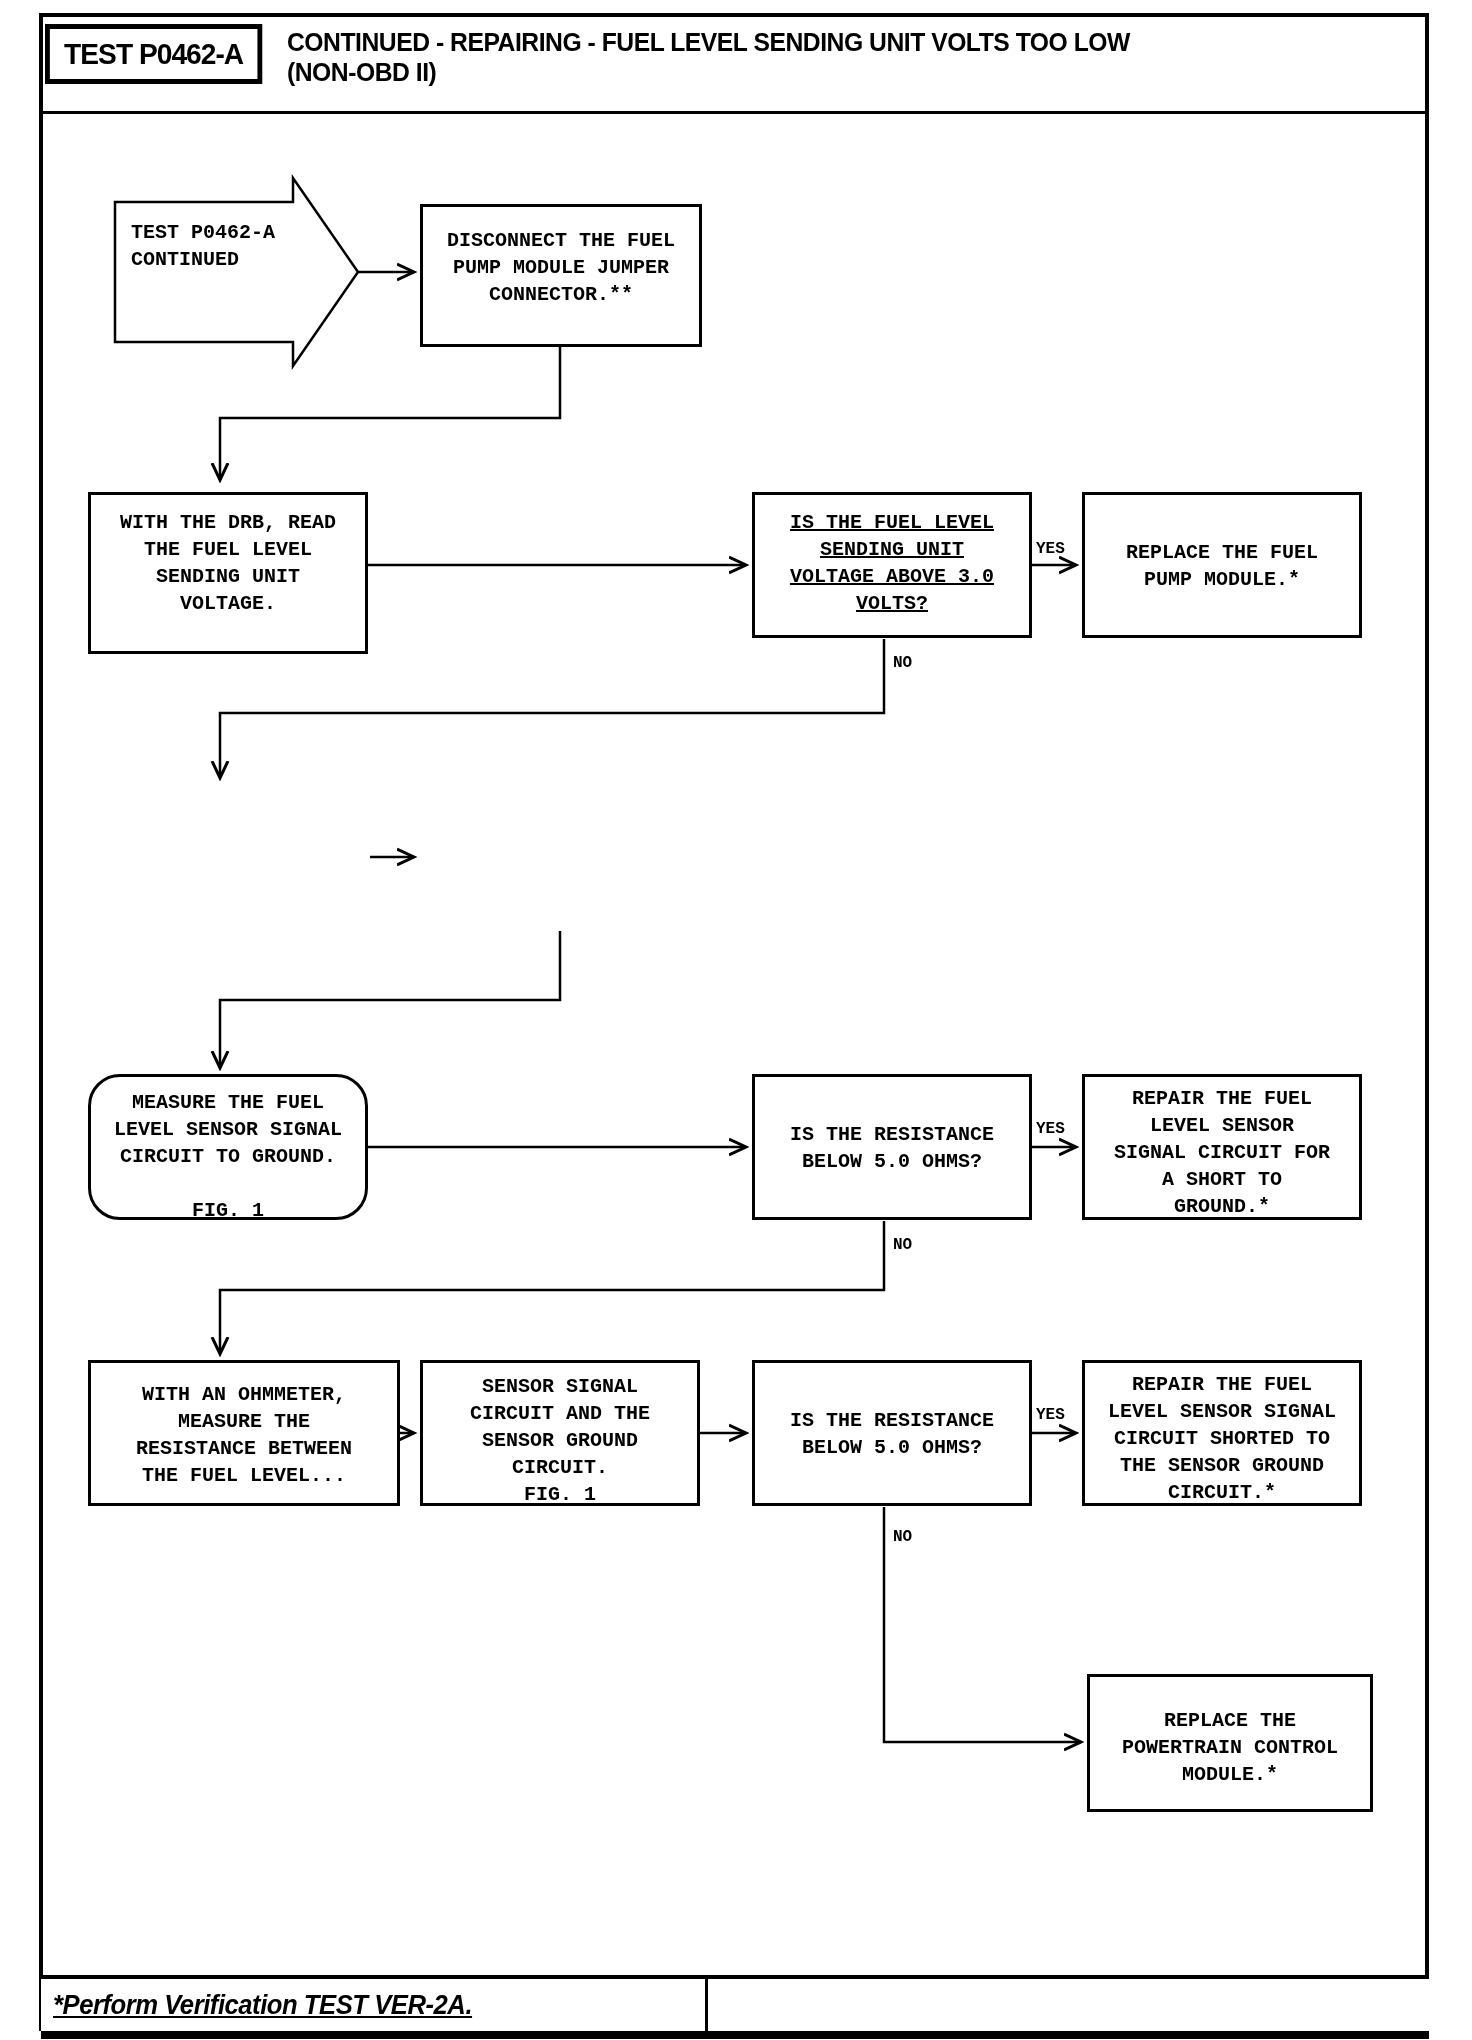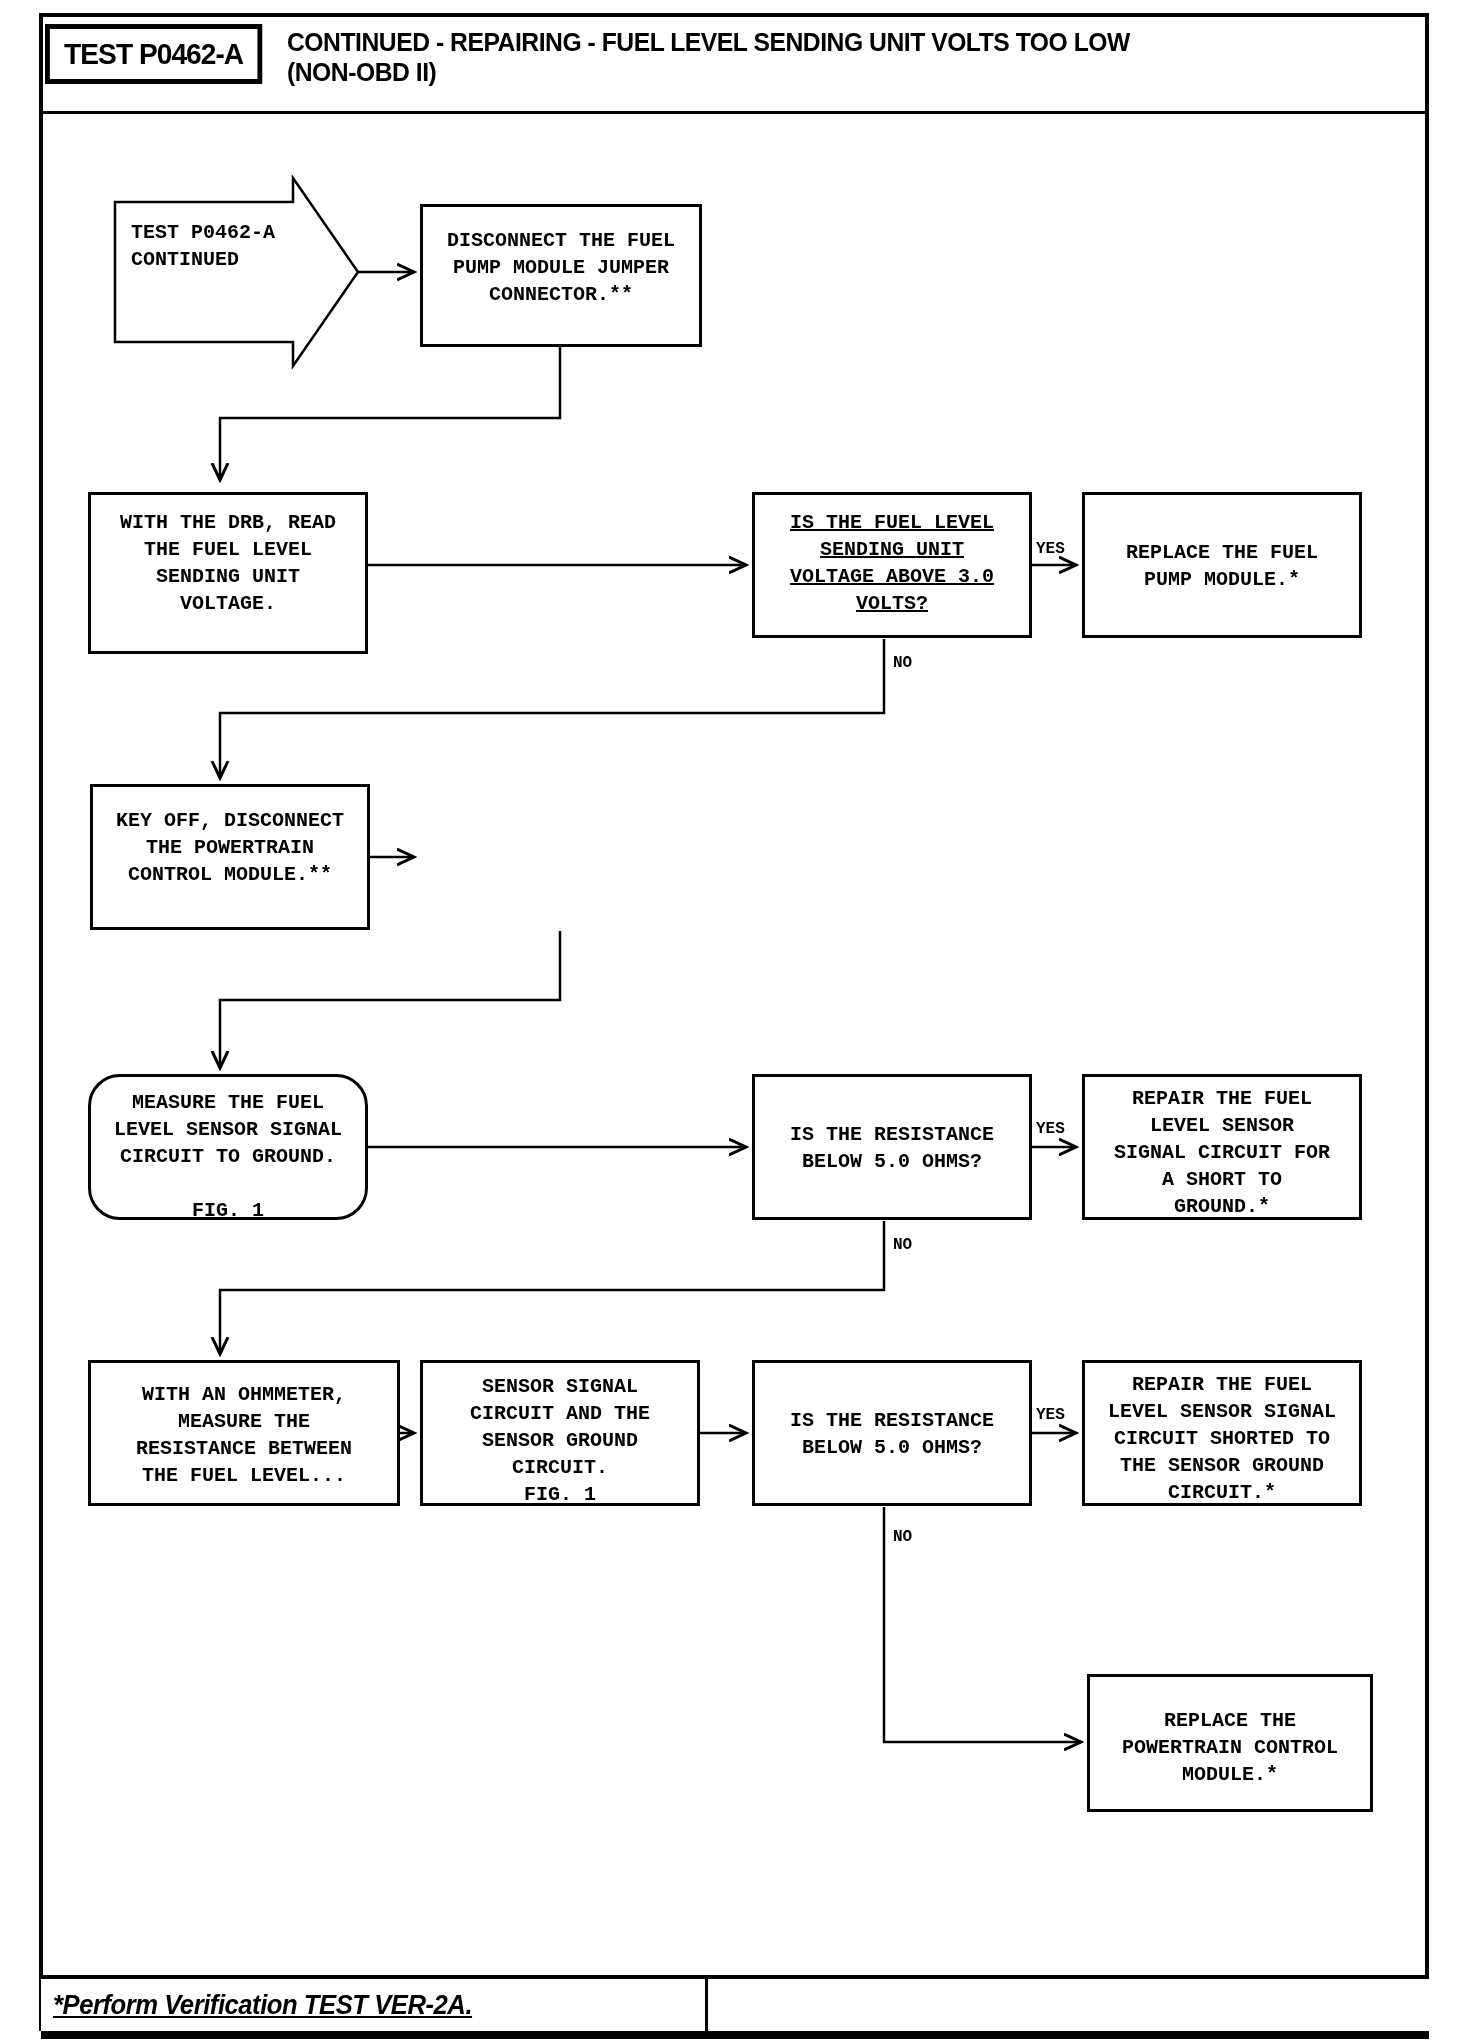--- a/index.html
+++ b/index.html
@@ -99,23 +99,20 @@
 VOLTAGE.</div>
 
   <div class="fbox" style="left:752px;top:492px;width:280px;height:146px;padding-top:14px;text-decoration:underline;">IS THE FUEL LEVEL
 SENDING UNIT
 VOLTAGE ABOVE 3.0
 VOLTS?</div>
 
   <div class="fbox" style="left:1082px;top:492px;width:280px;height:146px;padding-top:44px;">REPLACE THE FUEL
 PUMP MODULE.*</div>
 
-  <div class="fbox" style="left:90px;top:784px;width:280px;height:146px;padding-top:20px;">KEY OFF, DISCONNECT
-THE POWERTRAIN
-CONTROL MODULE.**</div>
 
 
   <div class="fbox" style="left:88px;top:1074px;width:280px;height:146px;padding-top:12px;border-radius:32px;">MEASURE THE FUEL
 LEVEL SENSOR SIGNAL
 CIRCUIT TO GROUND.
 
 FIG. 1</div>
 
   <div class="fbox" style="left:752px;top:1074px;width:280px;height:146px;padding-top:44px;">IS THE RESISTANCE
 BELOW 5.0 OHMS?</div>

